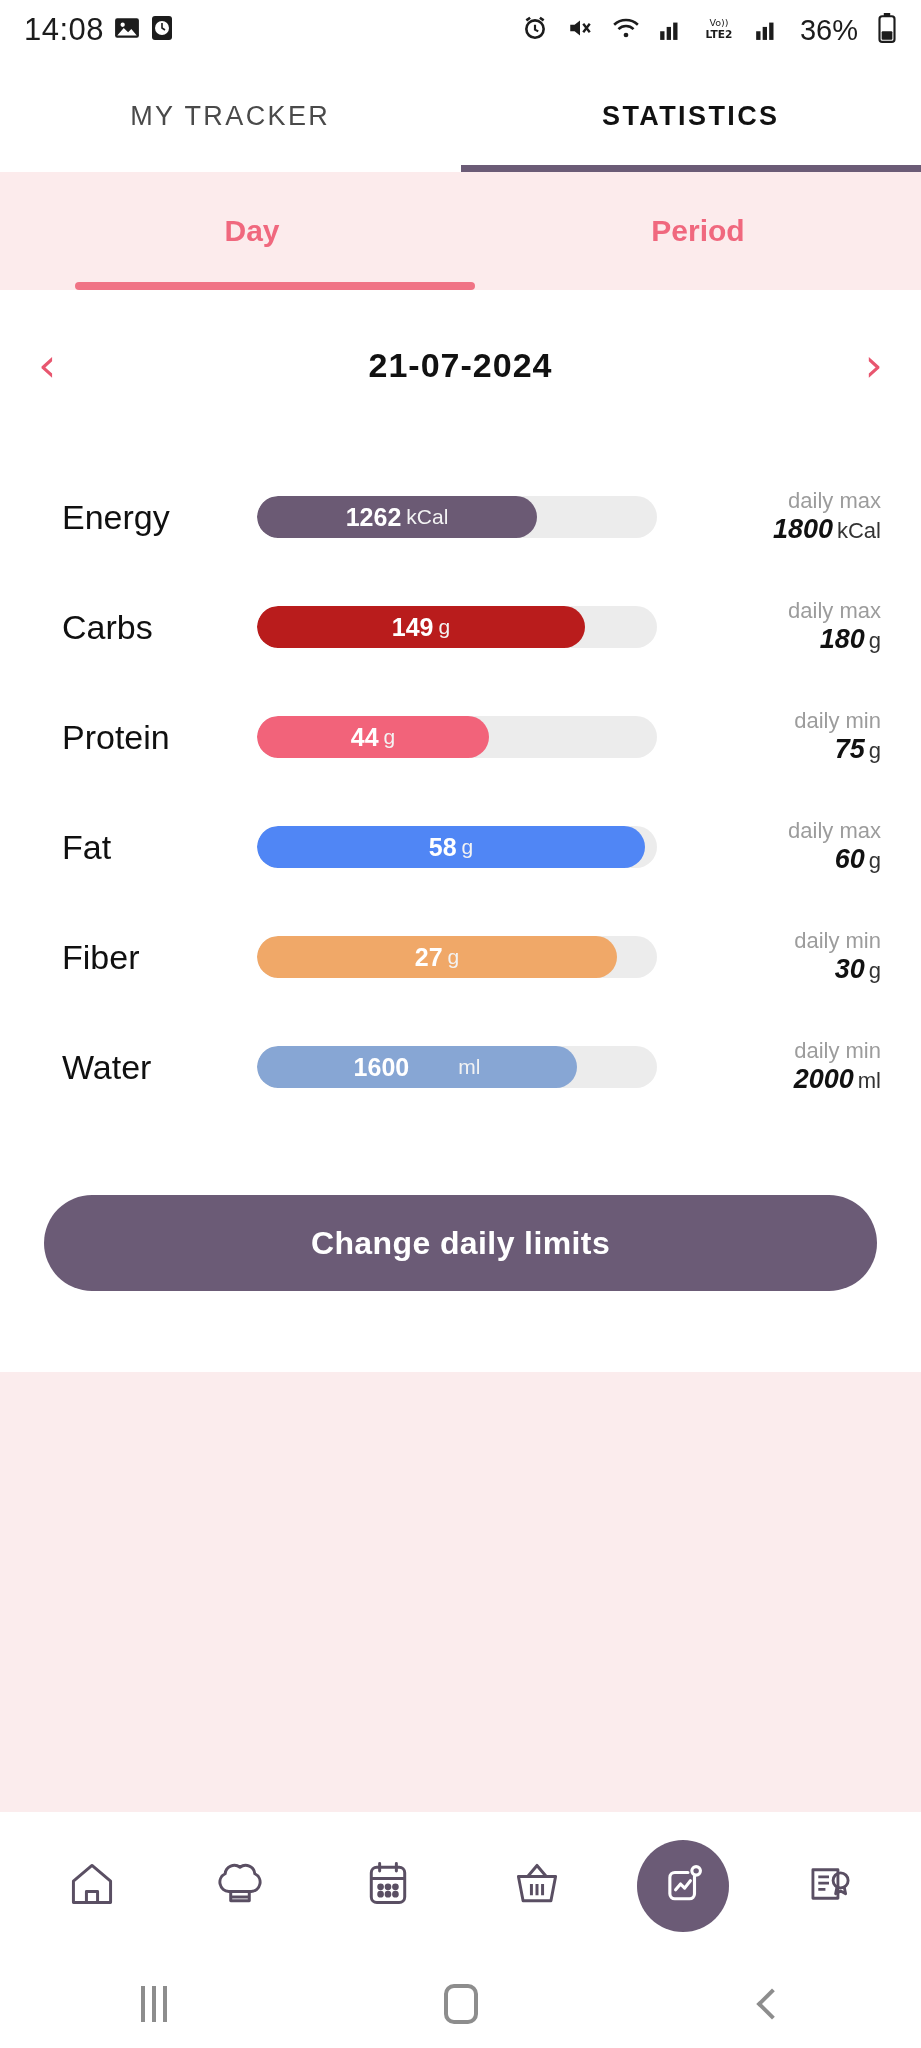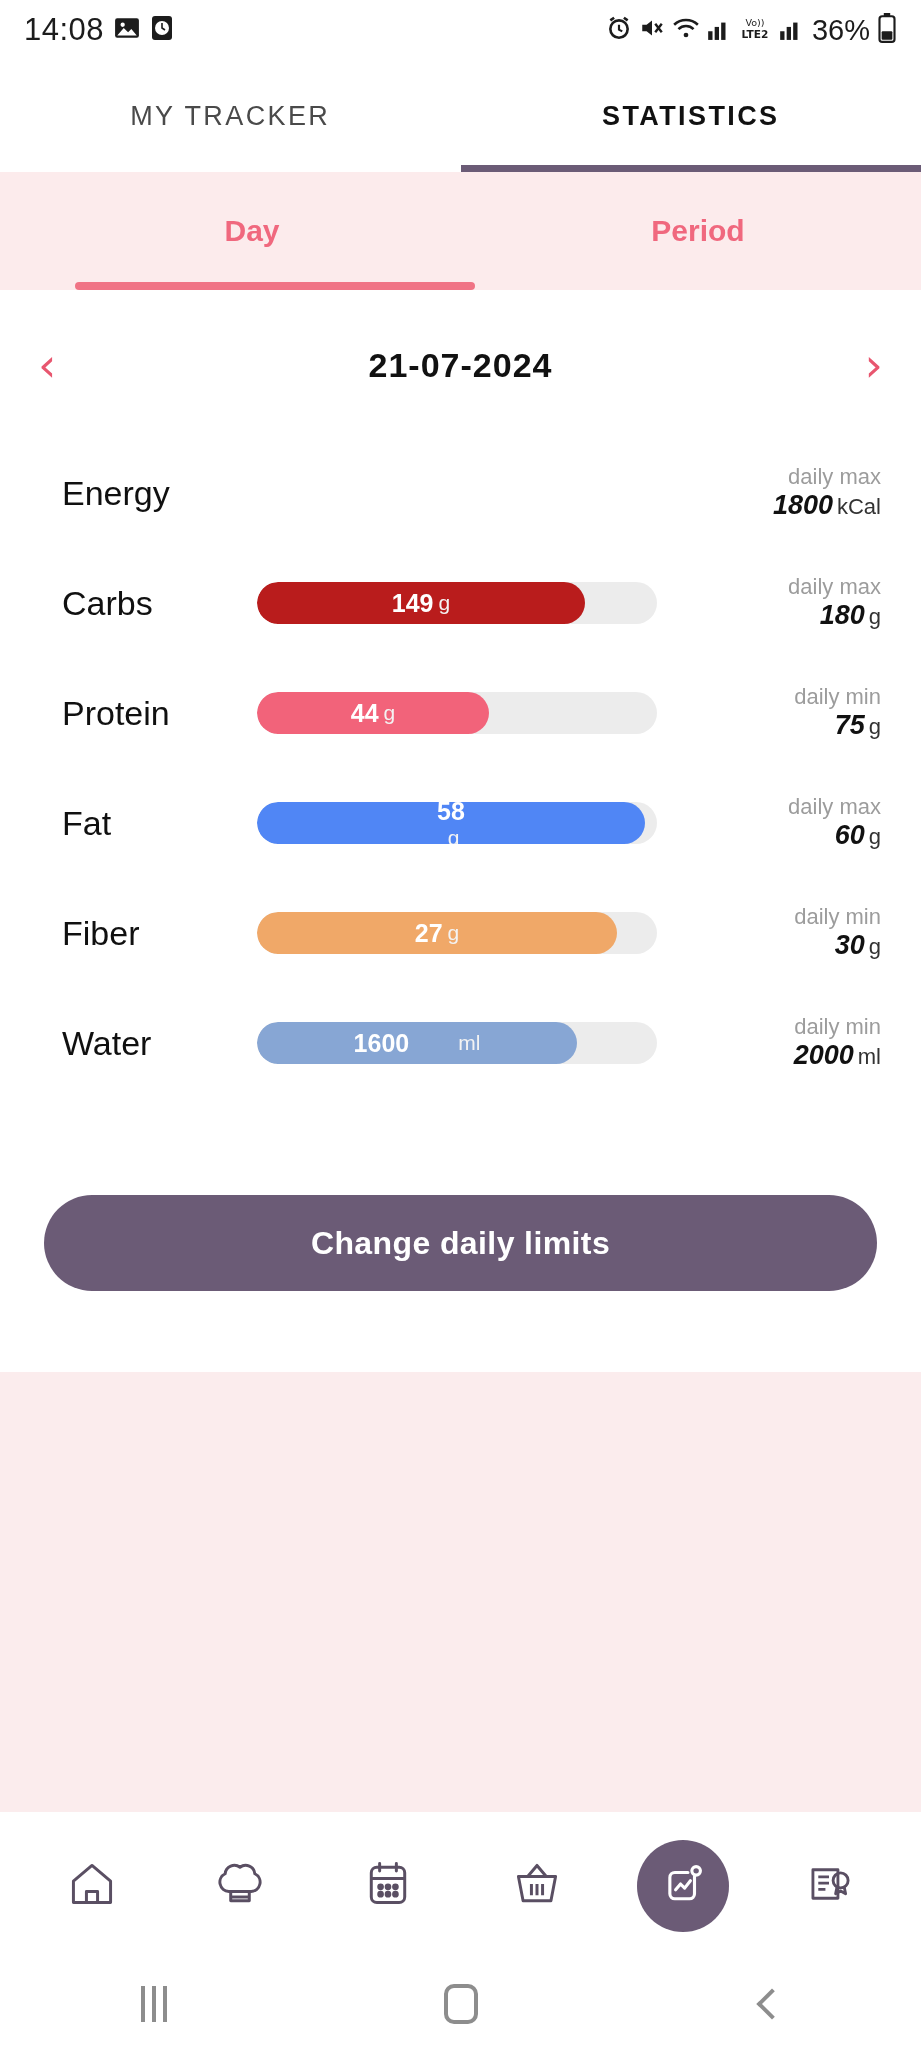--- a/index.html
+++ b/index.html
@@ -12,21 +12,21 @@
   #app { position:relative; width:732px; height:2048px; background:#fff; }
 
   
   .statusbar {
     position:absolute; top:0; left:0; width:921px; height:60px;
     display:flex; align-items:center; justify-content:space-between;
     padding:0 24px;
   }
   .sb-left { display:flex; align-items:center; gap:10px; }
   .sb-time { font-size:31px; color:#1c1c1c; letter-spacing:.5px; }
-  .sb-right { display:flex; align-items:center; gap:7px; }
+  .sb-right { display:flex; align-items:center; gap:19px; }
   .sb-ico { display:block; }
   .sb-batt-txt { font-size:29px; color:#1c1c1c; margin-left:2px; }
 
   
   .toptabs {
     position:absolute; top:60px; left:0; width:921px; height:112px;
     display:flex; background:#fff;
   }
   .toptab {
     flex:1; display:flex; align-items:center; justify-content:center;
@@ -59,21 +59,21 @@
     display:flex; align-items:center; justify-content:space-between;
     padding:0 38px;
   }
   .date-arrow {
     font-size:46px; color:#e8566f; line-height:1;
     font-family:"DejaVu Sans", sans-serif; font-weight:400;
   }
   .date-label { font-size:34px; font-weight:700; color:#111; letter-spacing:1px; }
 
   
-  .nutrients { position:absolute; top:438px; left:0; width:921px; }
+  .nutrients { position:absolute; top:462px; left:0; width:921px; }
   .nrow {
     display:flex; align-items:center; height:110px; padding:0 0 0 62px;
   }
   .nlabel {
     width:195px; flex:none; font-size:34px; color:#101010; font-weight:400;
   }
   .track {
     position:relative; width:400px; height:42px; flex:none;
     background:#ececec; border-radius:21px; overflow:hidden;
   }
@@ -230,20 +230,26 @@
 
   <div class="datebar">
     <span class="date-arrow">‹</span>
     <span class="date-label">21-07-2024</span>
     <span class="date-arrow">›</span>
   </div>
 
   <div class="nutrients" id="nutrient-list">
       <div class="nrow">
         <div class="nlabel">Energy</div>
+        <div class="track">
+          <div class="fill" style="width: 70%; background: rgb(107, 90, 116);">
+            <span class="fill-txt">1262</span>
+            <span class="fill-unit">kCal</span>
+          </div>
+        </div>
         <div class="nlimit">
           <span class="nlimit-cap">daily max</span>
           <span><span class="nlimit-val">1800</span><span class="nlimit-unit">kCal</span></span>
         </div>
       </div>
       <div class="nrow">
         <div class="nlabel">Carbs</div>
         <div class="track">
           <div class="fill" style="width: 82%; background: #b91c1c;">
             <span class="fill-txt">149</span>
@@ -264,21 +270,21 @@
           </div>
         </div>
         <div class="nlimit">
           <span class="nlimit-cap">daily min</span>
           <span><span class="nlimit-val">75</span><span class="nlimit-unit">g</span></span>
         </div>
       </div>
       <div class="nrow">
         <div class="nlabel">Fat</div>
         <div class="track">
-          <div class="fill" style="width: 97%; background: rgb(80, 134, 245); flex-direction: column;">
+          <div class="fill" style="width: 97%; background: rgb(80, 134, 245);">
             <span class="fill-txt">58</span>
             <span class="fill-unit">g</span>
           </div>
         </div>
         <div class="nlimit">
           <span class="nlimit-cap">daily max</span>
           <span><span class="nlimit-val">60</span><span class="nlimit-unit">g</span></span>
         </div>
       </div>
       <div class="nrow">

